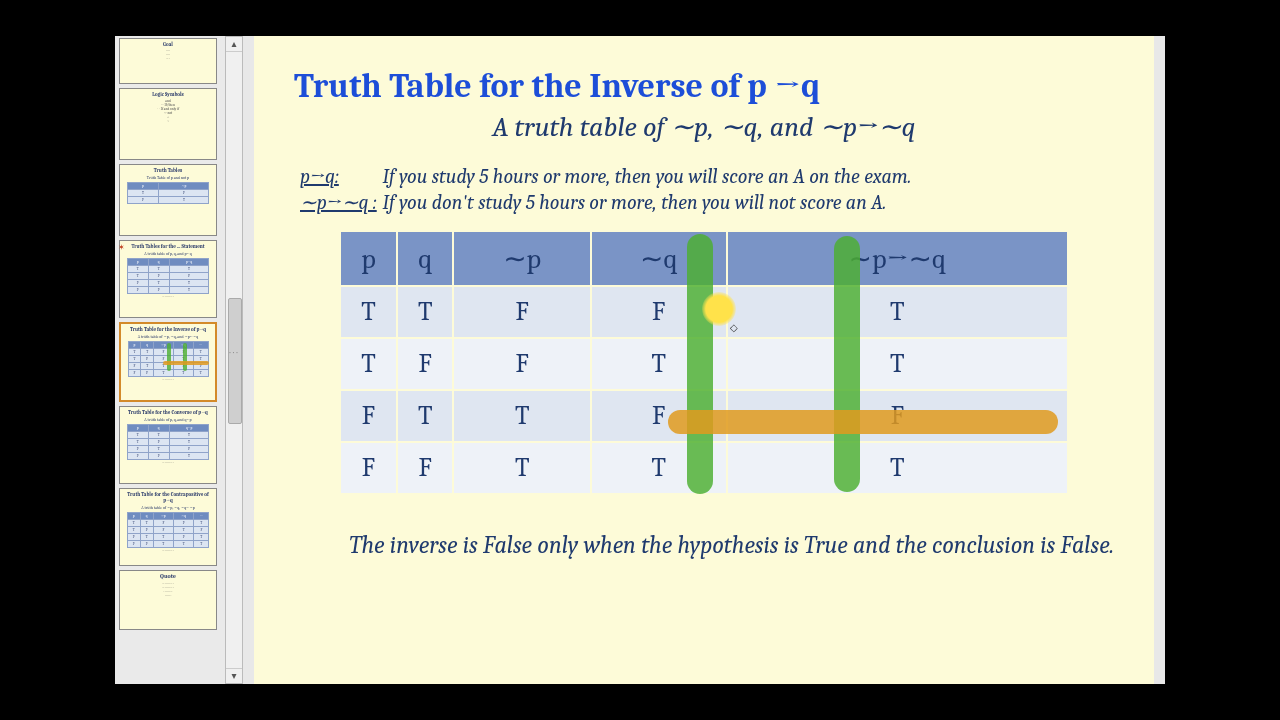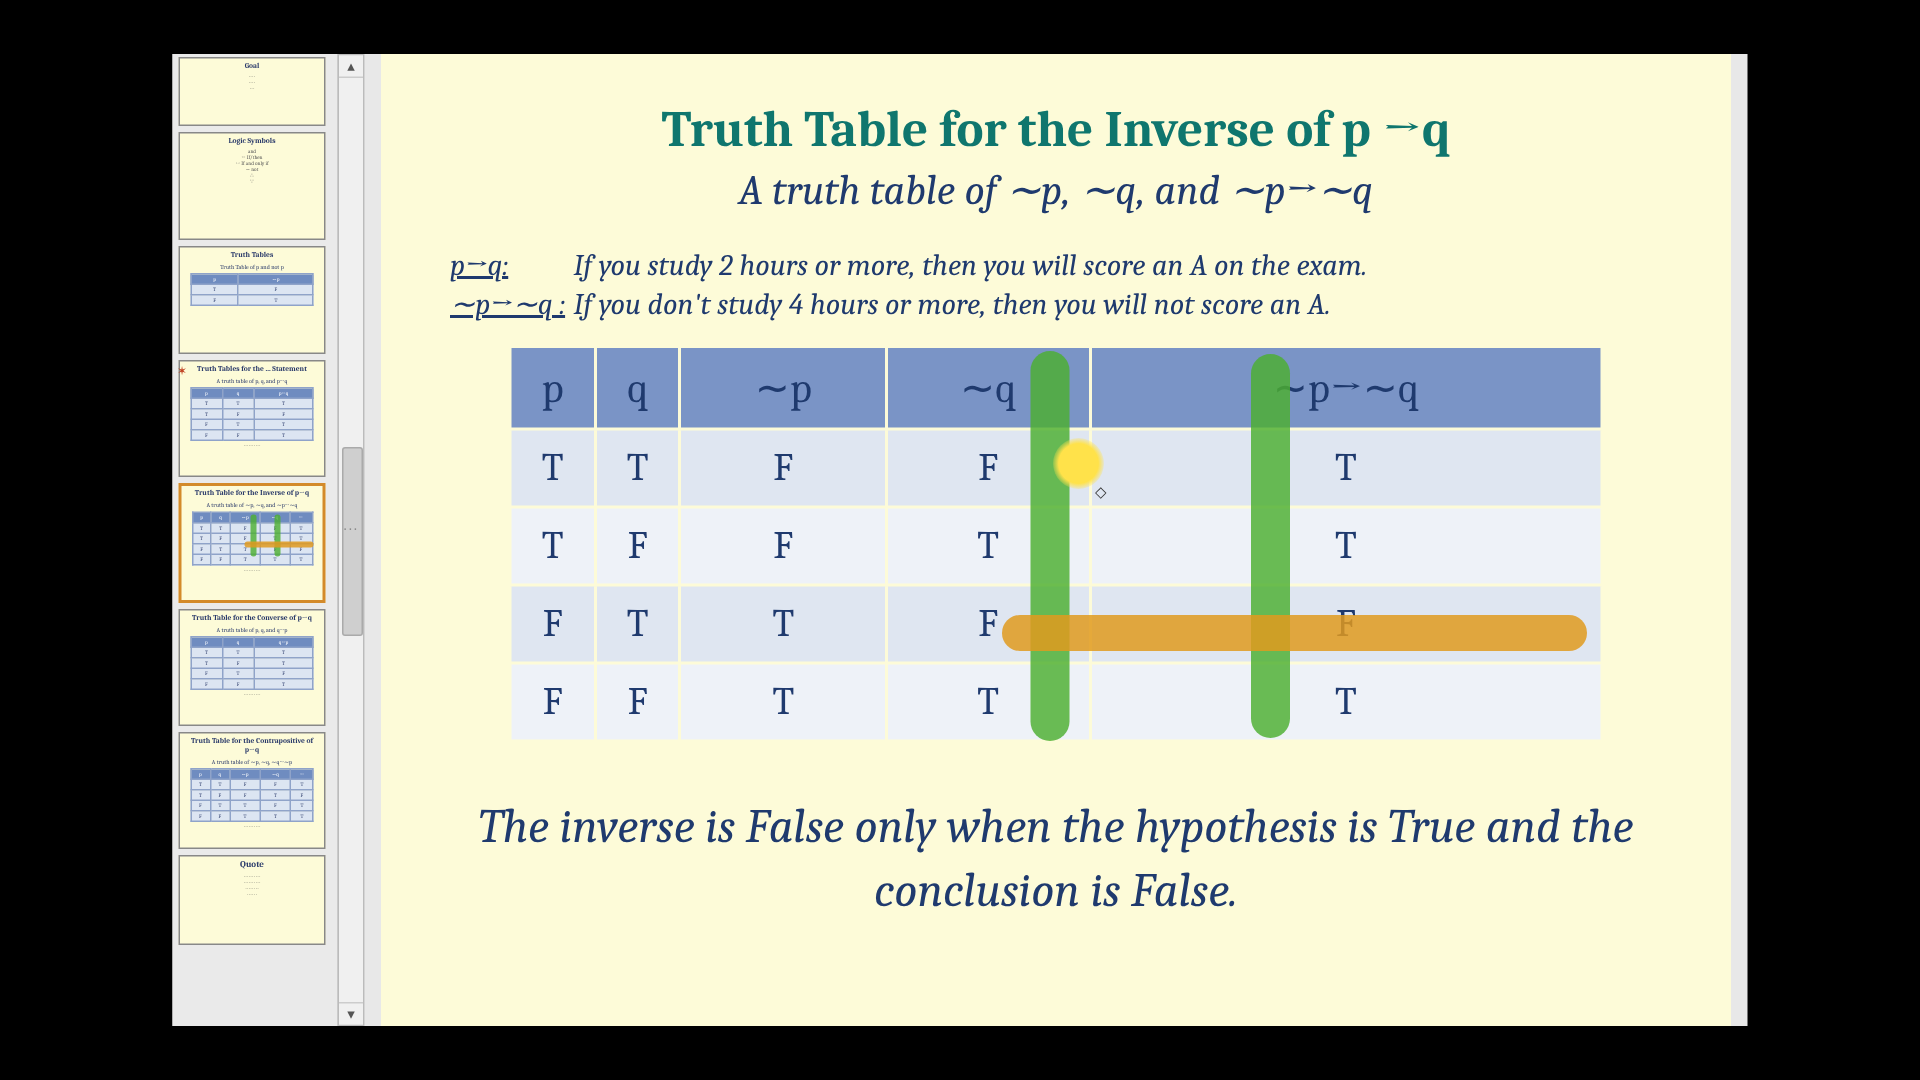--- a/index.html
+++ b/index.html
@@ -156,22 +156,21 @@
     position: absolute;
     left: 0;
     top: 0;
     width: 900px;
     height: 648px;
     background: #fdfbd8;
     padding: 30px 40px 0 40px;
     box-sizing: border-box;
   }
   .title {
-    text-align: center;
-    color: #0f766e;
+    color: #1d4ed8;
     font-weight: bold;
     font-size: 34px;
     margin: 0 0 4px 0;
   }
   .subtitle {
     text-align: center;
     color: #1f3a6e;
     font-size: 28px;
     font-style: italic;
     margin: 0 0 22px 0;
@@ -205,24 +204,24 @@
     font-size: 26px;
     text-align: center;
     padding: 10px 0;
     border: 2px solid #fdfbd8;
     font-family: inherit;
   }
   table.truth tr:nth-child(odd) td {
     background: #eef2f8;
   }
   .footer-note {
-    text-align: center;
+    text-align: right;
     color: #1f3a6e;
     font-style: italic;
-    font-size: 32px;
+    font-size: 24px;
     margin-top: 34px;
     line-height: 1.35;
   }
 
   
   .annot {
     position: absolute;
     pointer-events: none;
   }
   .vstroke {
@@ -476,25 +475,25 @@
 
   <div class="main-stage">
     <div class="slide">
 
       <h1 class="title">Truth Table for the Inverse of p →q</h1>
       <div class="subtitle">A truth table of ∼p, ∼q, and ∼p→∼q</div>
 
       <div class="statements">
         <div class="line">
           <span class="lbl">p→q:</span>
-          <span>If you study 2 hours or more, then you will score an A on the exam.</span>
+          <span>If you study 5 hours or more, then you will score an A on the exam.</span>
         </div>
         <div class="line">
           <span class="lbl">∼p→∼q :</span>
-          <span>If you don't study 4 hours or more, then you will not score an A.</span>
+          <span>If you don't study 5 hours or more, then you will not score an A.</span>
         </div>
       </div>
 
       <div style="position:relative;">
         <table class="truth">
           <tbody>
               <tr>
             <th>p</th>
             <th>q</th>
             <th>∼p</th>

